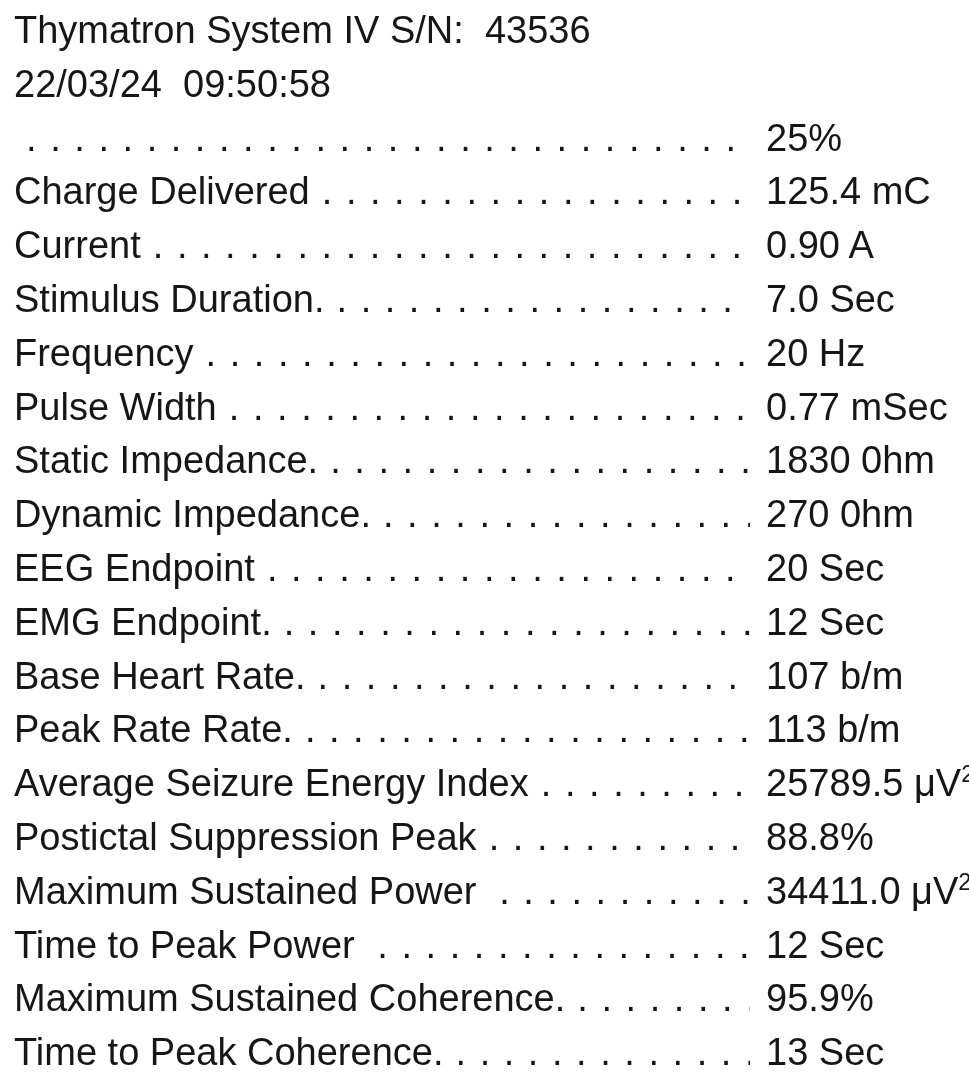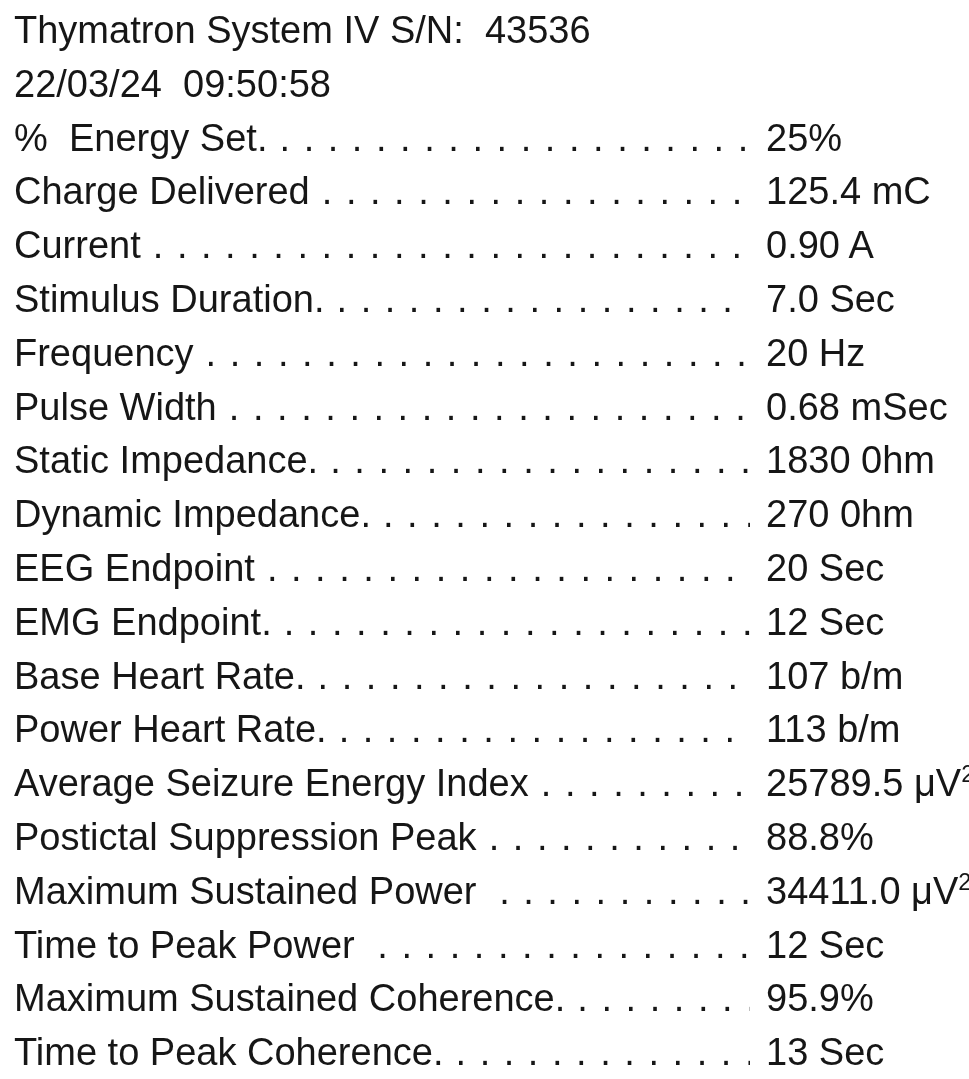--- a/index.html
+++ b/index.html
@@ -59,32 +59,32 @@
     line-height: 0;
   }
 </style>
 </head>
 <body>
 
 <div class="page">
   <div class="line header-line">Thymatron System IV S/N:  43536</div>
   <div class="line header-line">22/03/24  09:50:58</div>
   <div id="rows">
-      <div class="line"><div class="lead-zone"><span class="row-label">%  Energy Set.</span><span class="leader"> . . . . . . . . . . . . . . . . . . . . . . . . . . . . . . . . . . . . . . . . . . . . . . . . . . . . . . . . . . . .</span></div><span class="row-value">25%</span></div>
+      <div class="line"><div class="lead-zone"><span class="leader"> . . . . . . . . . . . . . . . . . . . . . . . . . . . . . . . . . . . . . . . . . . . . . . . . . . . . . . . . . . . .</span></div><span class="row-value">25%</span></div>
       <div class="line"><div class="lead-zone"><span class="row-label">Charge Delivered</span><span class="leader"> . . . . . . . . . . . . . . . . . . . . . . . . . . . . . . . . . . . . . . . . . . . . . . . . . . . . . . . . . . . .</span></div><span class="row-value">125.4 mC</span></div>
       <div class="line"><div class="lead-zone"><span class="row-label">Current</span><span class="leader"> . . . . . . . . . . . . . . . . . . . . . . . . . . . . . . . . . . . . . . . . . . . . . . . . . . . . . . . . . . . .</span></div><span class="row-value">0.90 A</span></div>
       <div class="line"><div class="lead-zone"><span class="row-label">Stimulus Duration.</span><span class="leader"> . . . . . . . . . . . . . . . . . . . . . . . . . . . . . . . . . . . . . . . . . . . . . . . . . . . . . . . . . . . .</span></div><span class="row-value">7.0 Sec</span></div>
       <div class="line"><div class="lead-zone"><span class="row-label">Frequency</span><span class="leader"> . . . . . . . . . . . . . . . . . . . . . . . . . . . . . . . . . . . . . . . . . . . . . . . . . . . . . . . . . . . .</span></div><span class="row-value">20 Hz</span></div>
-      <div class="line"><div class="lead-zone"><span class="row-label">Pulse Width</span><span class="leader"> . . . . . . . . . . . . . . . . . . . . . . . . . . . . . . . . . . . . . . . . . . . . . . . . . . . . . . . . . . . .</span></div><span class="row-value">0.68 mSec</span></div>
+      <div class="line"><div class="lead-zone"><span class="row-label">Pulse Width</span><span class="leader"> . . . . . . . . . . . . . . . . . . . . . . . . . . . . . . . . . . . . . . . . . . . . . . . . . . . . . . . . . . . .</span></div><span class="row-value">0.77 mSec</span></div>
       <div class="line"><div class="lead-zone"><span class="row-label">Static Impedance.</span><span class="leader"> . . . . . . . . . . . . . . . . . . . . . . . . . . . . . . . . . . . . . . . . . . . . . . . . . . . . . . . . . . . .</span></div><span class="row-value">1830 0hm</span></div>
       <div class="line"><div class="lead-zone"><span class="row-label">Dynamic Impedance.</span><span class="leader"> . . . . . . . . . . . . . . . . . . . . . . . . . . . . . . . . . . . . . . . . . . . . . . . . . . . . . . . . . . . .</span></div><span class="row-value">270 0hm</span></div>
       <div class="line"><div class="lead-zone"><span class="row-label">EEG Endpoint</span><span class="leader"> . . . . . . . . . . . . . . . . . . . . . . . . . . . . . . . . . . . . . . . . . . . . . . . . . . . . . . . . . . . .</span></div><span class="row-value">20 Sec</span></div>
       <div class="line"><div class="lead-zone"><span class="row-label">EMG Endpoint.</span><span class="leader"> . . . . . . . . . . . . . . . . . . . . . . . . . . . . . . . . . . . . . . . . . . . . . . . . . . . . . . . . . . . .</span></div><span class="row-value">12 Sec</span></div>
       <div class="line"><div class="lead-zone"><span class="row-label">Base Heart Rate.</span><span class="leader"> . . . . . . . . . . . . . . . . . . . . . . . . . . . . . . . . . . . . . . . . . . . . . . . . . . . . . . . . . . . .</span></div><span class="row-value">107 b/m</span></div>
-      <div class="line"><div class="lead-zone"><span class="row-label">Power Heart Rate.</span><span class="leader"> . . . . . . . . . . . . . . . . . . . . . . . . . . . . . . . . . . . . . . . . . . . . . . . . . . . . . . . . . . . .</span></div><span class="row-value">113 b/m</span></div>
+      <div class="line"><div class="lead-zone"><span class="row-label">Peak Rate Rate.</span><span class="leader"> . . . . . . . . . . . . . . . . . . . . . . . . . . . . . . . . . . . . . . . . . . . . . . . . . . . . . . . . . . . .</span></div><span class="row-value">113 b/m</span></div>
       <div class="line"><div class="lead-zone"><span class="row-label">Average Seizure Energy Index</span><span class="leader"> . . . . . . . . . . . . . . . . . . . . . . . . . . . . . . . . . . . . . . . . . . . . . . . . . . . . . . . . . . . .</span></div><span class="row-value">25789.5 μV<sup>2</sup></span></div>
       <div class="line"><div class="lead-zone"><span class="row-label">Postictal Suppression Peak</span><span class="leader"> . . . . . . . . . . . . . . . . . . . . . . . . . . . . . . . . . . . . . . . . . . . . . . . . . . . . . . . . . . . .</span></div><span class="row-value">88.8%</span></div>
       <div class="line"><div class="lead-zone"><span class="row-label">Maximum Sustained Power </span><span class="leader"> . . . . . . . . . . . . . . . . . . . . . . . . . . . . . . . . . . . . . . . . . . . . . . . . . . . . . . . . . . . .</span></div><span class="row-value">34411.0 μV<sup>2</sup></span></div>
       <div class="line"><div class="lead-zone"><span class="row-label">Time to Peak Power </span><span class="leader"> . . . . . . . . . . . . . . . . . . . . . . . . . . . . . . . . . . . . . . . . . . . . . . . . . . . . . . . . . . . .</span></div><span class="row-value">12 Sec</span></div>
       <div class="line"><div class="lead-zone"><span class="row-label">Maximum Sustained Coherence.</span><span class="leader"> . . . . . . . . . . . . . . . . . . . . . . . . . . . . . . . . . . . . . . . . . . . . . . . . . . . . . . . . . . . .</span></div><span class="row-value">95.9%</span></div>
       <div class="line"><div class="lead-zone"><span class="row-label">Time to Peak Coherence.</span><span class="leader"> . . . . . . . . . . . . . . . . . . . . . . . . . . . . . . . . . . . . . . . . . . . . . . . . . . . . . . . . . . . .</span></div><span class="row-value">13 Sec</span></div>
     </div>
 </div>
 
 </body></html>

